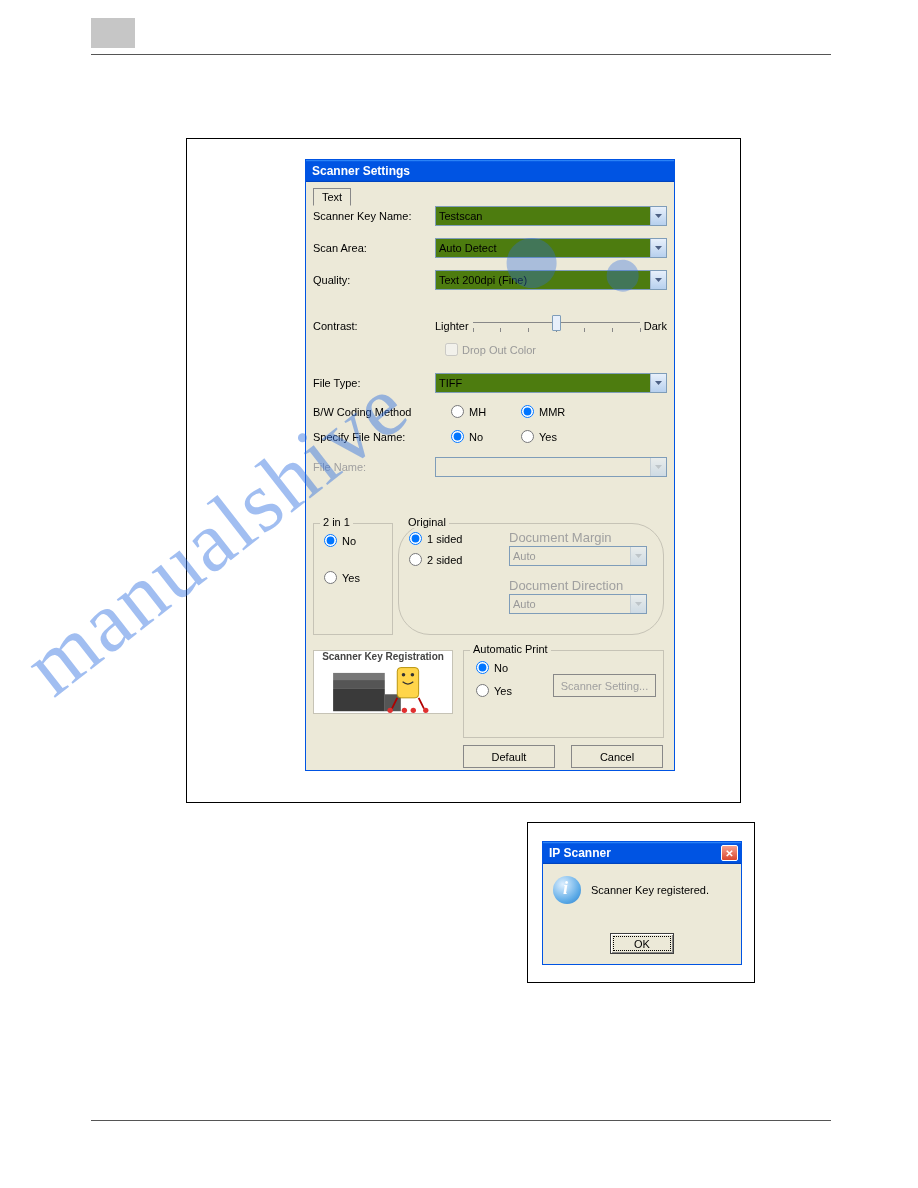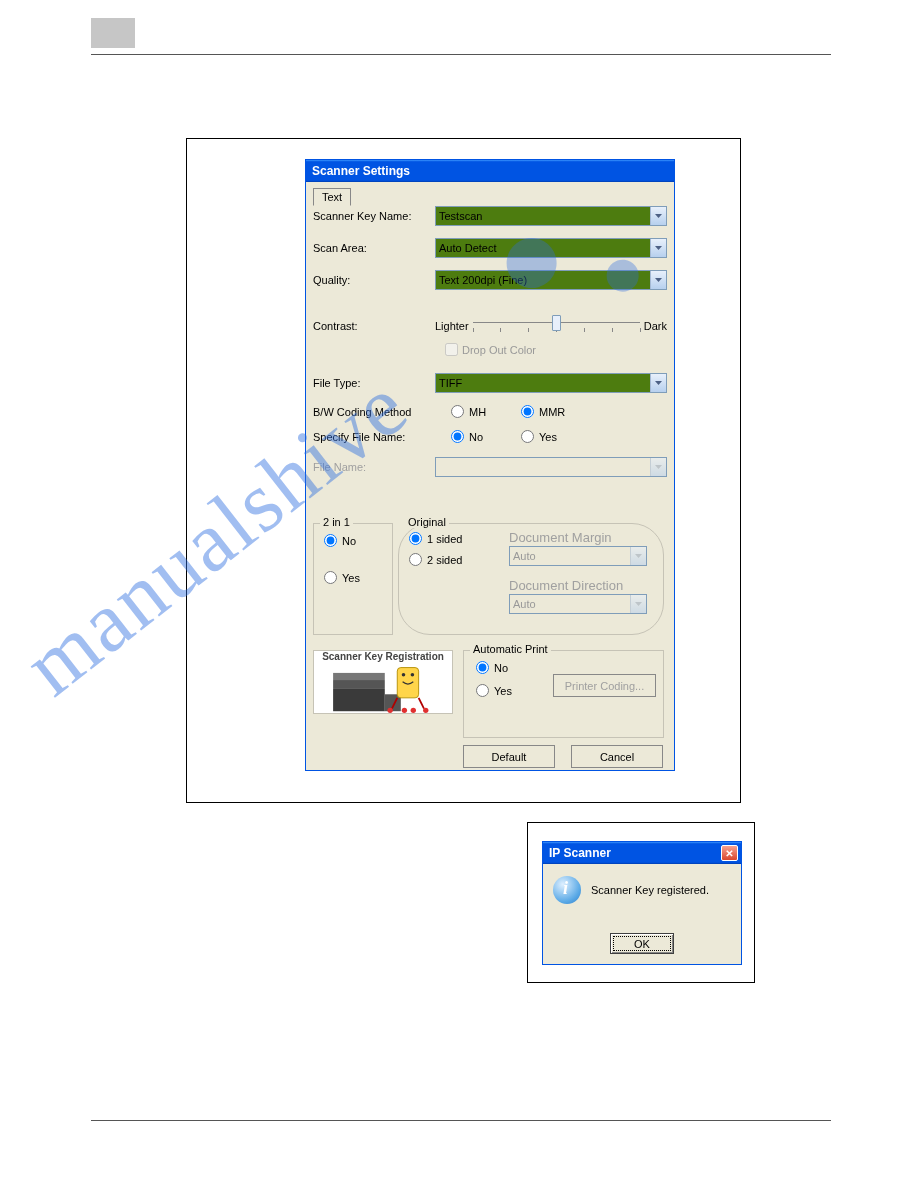--- a/index.html
+++ b/index.html
@@ -286,21 +286,21 @@
           <div class="orig-radio" style="margin-bottom:10px">
               <input type="radio" checked="" style="">
               <span>No</span>
             </div>
           <div class="orig-radio">
               <input type="radio" style="">
               <span>Yes</span>
             </div>
         </div>
       </div>
-      <div class="btn disabled btn-printer">Printer Coding...</div>
+      <div class="btn disabled btn-printer">Scanner Setting...</div>
 
       <div class="btn btn-default">Default</div>
       <div class="btn btn-cancel">Cancel</div>
 
     </div>
   </div>
 </div>
 
 <div class="popup-frame">
   <div class="popup">

